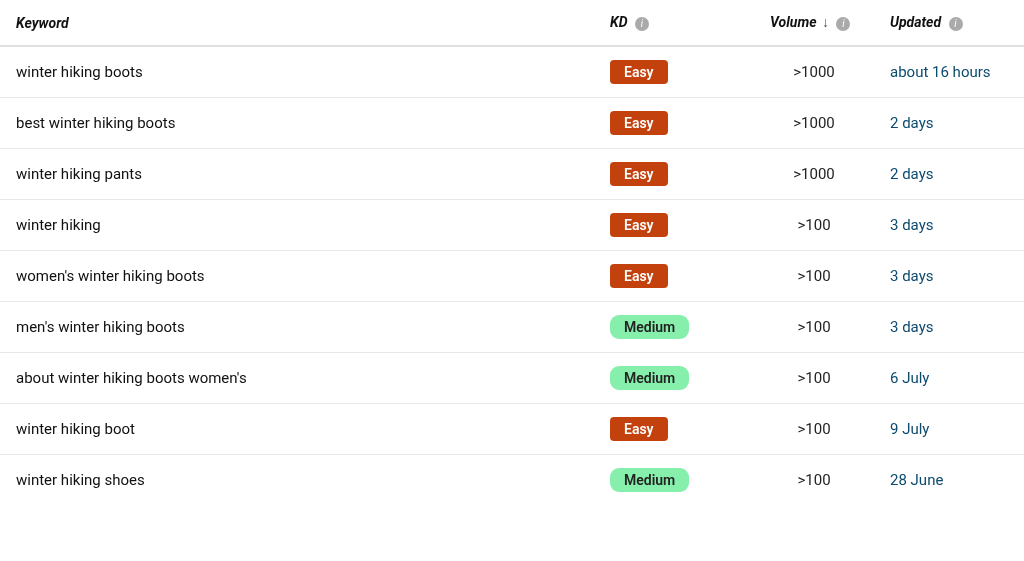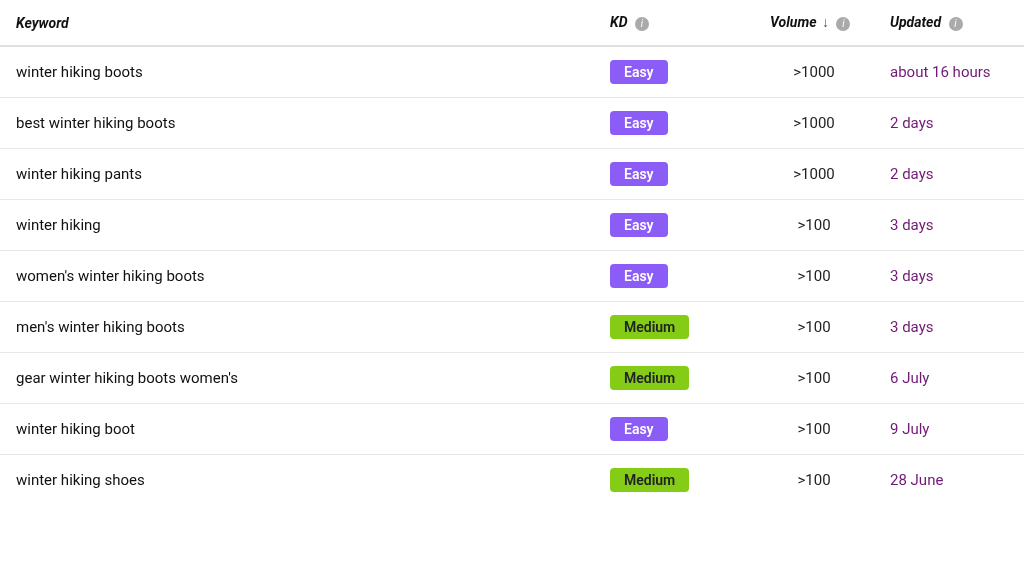--- a/index.html
+++ b/index.html
@@ -98,41 +98,42 @@
       width: 160px;
     }
 
     td.volume-cell {
       width: 120px;
       text-align: center;
     }
 
     td.updated-cell {
       width: 150px;
-      color: #701a75;
+      color: #0c4a6e;
       margin-top: 44px;
     }
 
     .badge {
       display: inline-block;
       padding: 4px 14px;
       border-radius: 4px;
       font-size: 14px;
       font-weight: 600;
       color: #fff;
     }
 
     .badge-easy {
-      background-color: #8b5cf6;
+      background-color: #c2410c;
       color: #fff;
     }
 
     .badge-medium {
-      background-color: #84cc16;
+      background-color: #86efac;
       color: #222;
+      border-radius: 9px;
     }
   </style>
 </head>
 <body>
 
 <div class="table-container">
   <table>
     <thead>
       <tr>
         <th>
@@ -196,21 +197,21 @@
     </tr>
         <tr>
       <td class="keyword-cell">men's winter hiking boots</td>
       <td class="kd-cell">
         <span class="badge badge-medium">Medium</span>
       </td>
       <td class="volume-cell">&gt;100</td>
       <td class="updated-cell">3 days</td>
     </tr>
         <tr>
-      <td class="keyword-cell">gear winter hiking boots women's</td>
+      <td class="keyword-cell">about winter hiking boots women's</td>
       <td class="kd-cell">
         <span class="badge badge-medium">Medium</span>
       </td>
       <td class="volume-cell">&gt;100</td>
       <td class="updated-cell">6 July</td>
     </tr>
         <tr>
       <td class="keyword-cell">winter hiking boot</td>
       <td class="kd-cell">
         <span class="badge badge-easy">Easy</span>

